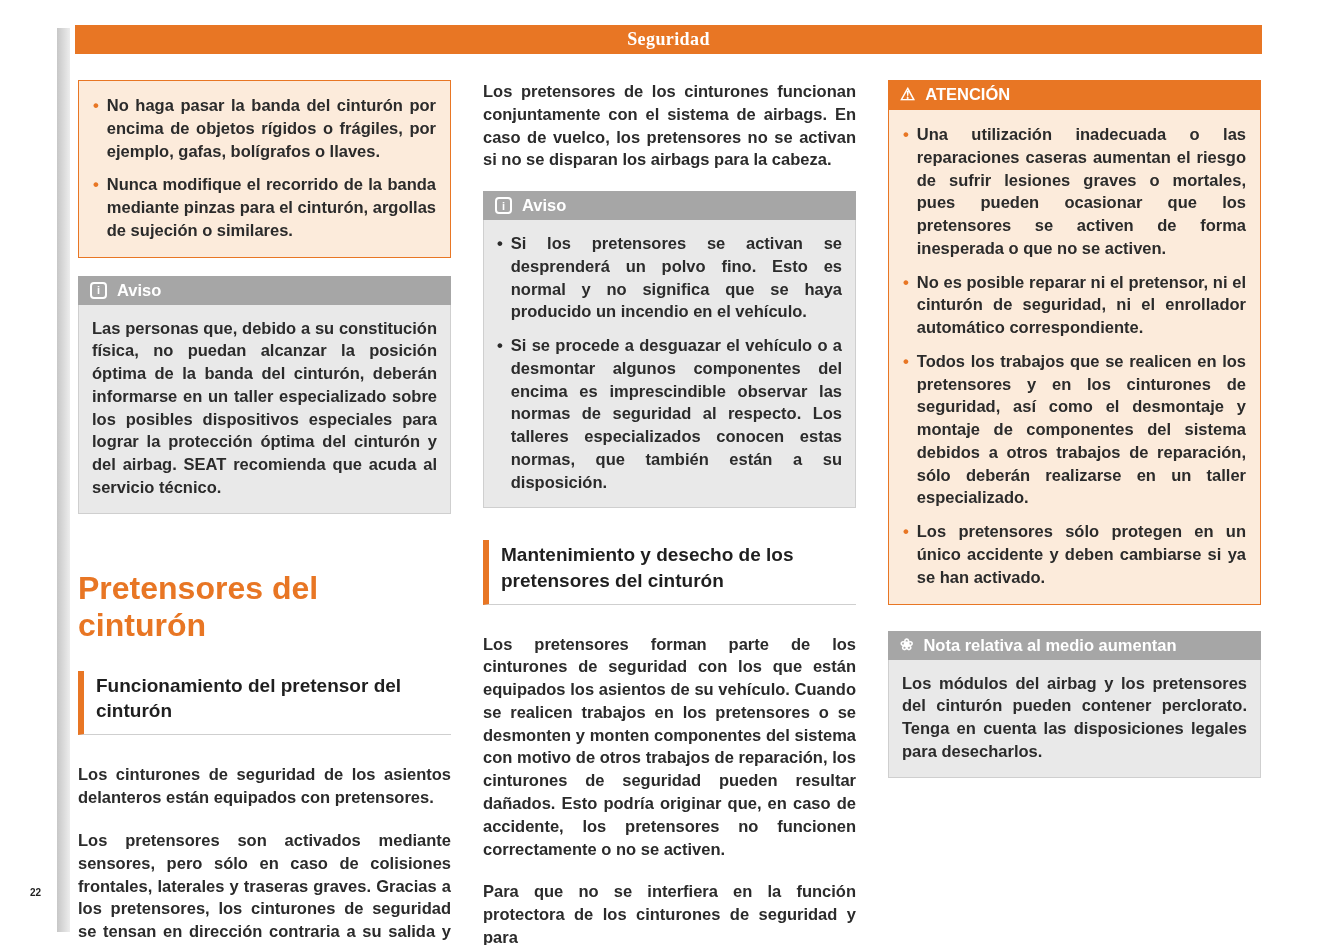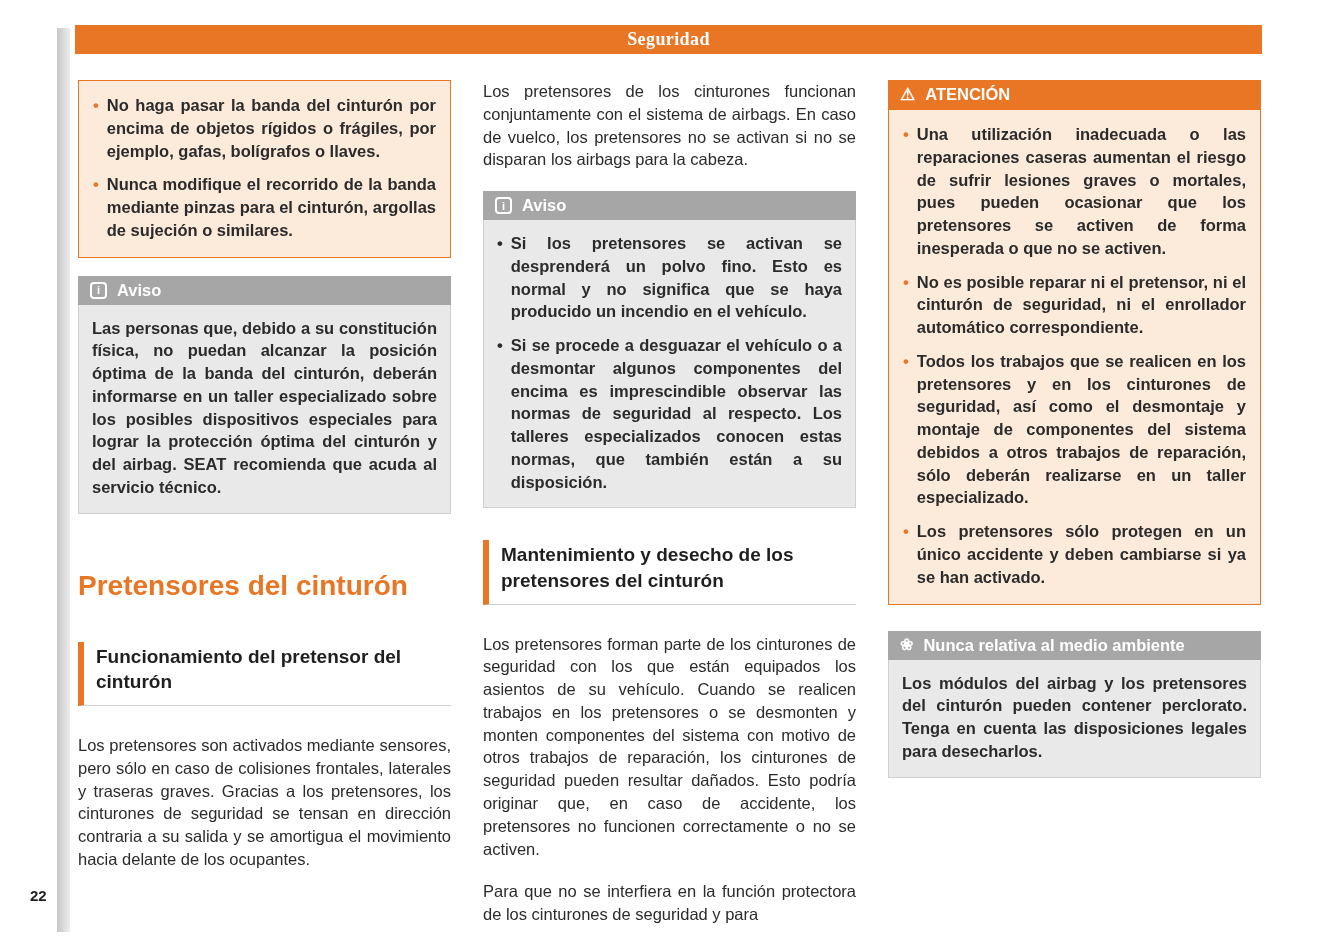--- a/index.html
+++ b/index.html
@@ -24,21 +24,21 @@
   }
 
   .content {
     position:absolute; left:78px; top:80px; width:1184px;
     display:flex; gap:32px; align-items:flex-start;
   }
   .col { width:373px; flex:0 0 373px; }
 
   p.body-text {
     font-size:16.5px; line-height:1.38; text-align:justify;
-    margin-bottom:20px; hyphens:auto;
+    margin-bottom:20px; hyphens:auto;font-weight:bold;
   }
 
   
   .box-head {
     display:flex; align-items:center; gap:10px;
     color:#ffffff; font-weight:bold; font-size:16.5px;
     padding:0 12px; height:29px;
   }
   .box-head.gray   { background:#a6a6a6; }
   .box-head.orange { background:#e87624; }
@@ -69,36 +69,36 @@
     border:2px solid #ffffff; border-radius:4px;
     align-items:center; justify-content:center;
     font-size:11px; font-weight:bold;
   }
   .tri-icon    { font-size:17px; line-height:1; }
   .flower-icon { font-size:16px; line-height:1; }
 
   .mb18 { margin-bottom:18px; }
 
   .main-heading {
-    color:#e87624; font-size:28px; font-weight:bold;
+    color:#e87624; font-size:32px; font-weight:bold;
     margin-top:56px; line-height:1.15;
   }
   .sub-heading {
-    margin-top:40px; margin-bottom:28px;
+    margin-top:28px; margin-bottom:28px;
     border-left:6px solid #e87624; border-bottom:1px solid #cfcfcf;
     padding:2px 0 11px 12px;
     font-size:19px; font-weight:bold; line-height:1.32; color:#1f1f1f;
   }
   .sub-heading.mid { margin-top:32px; }
 
   .nota-box { margin-top:26px; }
 
   .page-number {
     position:absolute; left:30px; top:887px;
-    font-weight:bold; font-size:15px; color:#1f1f1f;
+    font-weight:bold; font-size:10px; color:#1f1f1f;
   }
 </style>
 </head>
 <body>
 
 <div class="page-edge"></div>
 
 <div class="header-bar">
   <span>Seguridad</span>
 </div>
@@ -123,20 +123,21 @@
         <span class="info-icon">i</span>
         <span>Aviso</span>
       </div>
       <div class="gray-body">Las personas que, debido a su constitución física, no puedan alcanzar la posición óptima de la banda del cinturón, deberán informarse en un taller especializado sobre los posibles dispositivos especiales para lograr la protección óptima del cinturón y del airbag. SEAT recomienda que acuda al servicio técnico.</div>
     </div>
 
     <h1 class="main-heading">Pretensores del cinturón</h1>
 
     <h2 class="sub-heading">Funcionamiento del pretensor del cinturón</h2>
 
+    <p class="body-text">Los cinturones de seguridad de los asientos delanteros están equipados con pretensores.</p>
     <p class="body-text">Los pretensores son activados mediante sensores, pero sólo en caso de colisiones frontales, laterales y traseras graves. Gracias a los pretensores, los cinturones de seguridad se tensan en dirección contraria a su salida y se amortigua el movimiento hacia delante de los ocupantes.</p>
   </div>
 
   <div class="col">
 
     <p class="body-text">Los pretensores de los cinturones funcionan conjuntamente con el sistema de airbags. En caso de vuelco, los pretensores no se activan si no se disparan los airbags para la cabeza.</p>
 
     <div>
       <div class="box-head gray">
         <span class="info-icon">i</span>
@@ -184,21 +185,21 @@
         <div class="bullet">
           <span class="dot orange">•</span>
           <span>Los pretensores sólo protegen en un único accidente y deben cambiarse si ya se han activado.</span>
         </div>
       </div>
     </div>
 
     <div class="nota-box">
       <div class="box-head gray">
         <span class="flower-icon">❀</span>
-        <span>Nunca relativa al medio ambiente</span>
+        <span>Nota relativa al medio aumentan</span>
       </div>
       <div class="gray-body">Los módulos del airbag y los pretensores del cinturón pueden contener perclorato. Tenga en cuenta las disposiciones legales para desecharlos.</div>
     </div>
   </div>
 
 </div>
 
 <div class="page-number">22</div>
 
 </body></html>

